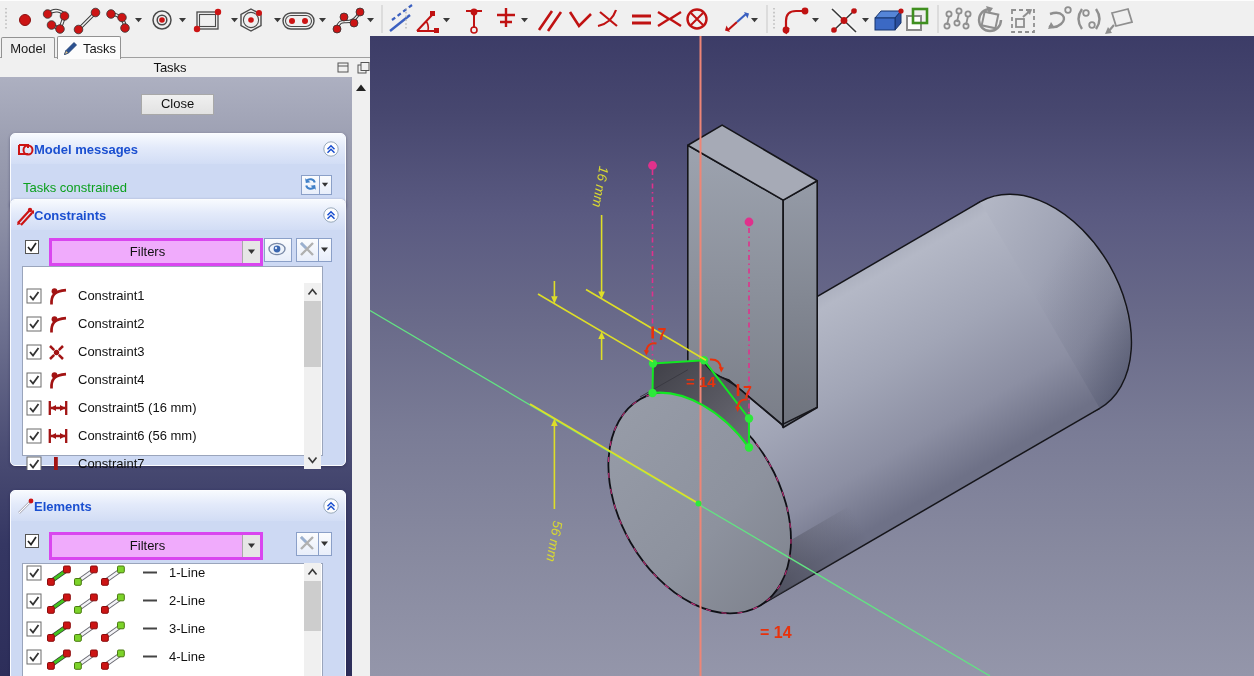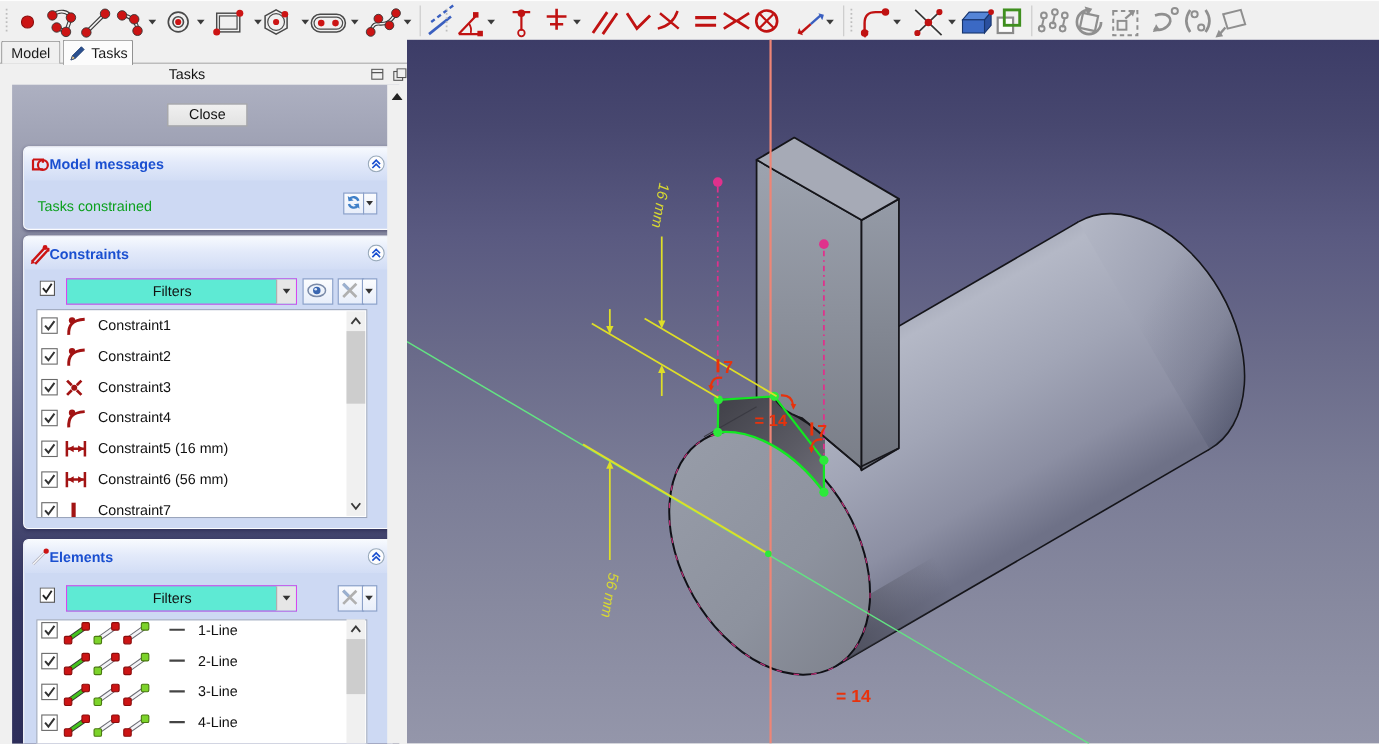--- a/index.html
+++ b/index.html
@@ -6,29 +6,29 @@
 #root{position:absolute;top:0;left:0;width:1254px;height:676px;}
 .abs{position:absolute;}
 #toolbar{left:0;top:0;width:1254px;height:36px;background:#f0f0f0;border-top:1px solid #fdfdfd;border-bottom:1px solid #d4d4d4;}
 #tabsrow{left:0;top:36px;width:371px;height:22px;background:#f0f0f0;}
 .tabline{position:absolute;left:0;top:21px;width:371px;height:1px;background:#a0a0a0;}
 .tab{position:absolute;top:1px;height:20px;border:1px solid #929292;border-bottom:none;border-radius:2px 2px 0 0;font-size:13px;color:#1a1a1a;display:flex;align-items:center;justify-content:center;}
 #tabmodel{left:1px;width:52px;background:#f0f0f0;}
 #tabtasks{left:57px;width:62px;background:#fcfcfc;top:0;height:22px;z-index:3;}
 #titlerow{left:0;top:58px;width:371px;height:19px;background:#f0f0f0;}
 #titlerow .t{position:absolute;left:0;top:2px;width:340px;text-align:center;font-size:13px;color:#111;}
-#panel{left:0;top:77px;width:352px;height:599px;background:linear-gradient(180deg,#adb0c1 0%,#9a9db0 12%,#8f92a8 22%,#696c8c 45%,#4b4d74 62%,#353763 78%,#2d2e5a 100%);overflow:hidden;margin-left:11px;}
+#panel{left:0;top:77px;width:352px;height:599px;background:linear-gradient(180deg,#adb0c1 0%,#9a9db0 12%,#8f92a8 22%,#696c8c 45%,#4b4d74 62%,#353763 78%,#2d2e5a 100%);overflow:hidden;}
 #mainsb{left:352px;top:77px;width:18px;height:599px;background:#f0f0f0;}
 #vp{left:370px;top:36px;width:884px;height:640px;}
 .box{position:absolute;left:10px;width:334px;background:#cdd9f3;border:1px solid #fbfcfe;border-radius:5px;box-shadow:0 1px 3px rgba(30,30,70,0.45);}
 .bhead{position:absolute;left:0;top:0;width:100%;height:30px;background:linear-gradient(180deg,#f7fafe 0%,#e3eafa 45%,#d2ddf5 100%);border-radius:4px 4px 0 0;}
 .btitle{position:absolute;left:23px;top:8px;font-size:13px;font-weight:bold;color:#1a4fd0;}
 .chev{position:absolute;right:6px;top:7px;width:16px;height:16px;}
 .closebtn{position:absolute;left:141px;top:17px;width:71px;height:19px;background:linear-gradient(180deg,#f0f0f0,#e2e2e2);border:1px solid #a8a8a8;font-size:13px;color:#111;text-align:center;line-height:18px;}
-.combo{position:absolute;height:22px;background:#5eead4;border:1px solid #d946ef;font-size:13px;color:#111;}
+.combo{position:absolute;height:22px;background:#f0abfc;border:3px solid #d946ef;font-size:13px;color:#111;}
 .combo .lbl{position:absolute;left:0;right:17px;top:3px;text-align:center;}
 .combo .dd{position:absolute;right:0;top:0;width:17px;height:100%;border-left:1px solid #a9a9a9;background:#e6e6e6;}
 .tbtn{position:absolute;height:24px;border:1px solid #8ba0c8;background:linear-gradient(180deg,#fbfcfe,#e8eefa);}
 .lst{position:absolute;background:#ffffff;border:1px solid #9aa5bc;}
 .sbthumb{position:absolute;background:#cdcdcd;}
 svg{display:block;}
 </style></head><body>
 <div id="root">
 <div id="toolbar" class="abs">
 <svg width="1254" height="36" viewBox="0 0 1254 36">
@@ -217,21 +217,21 @@
  <svg class="abs" style="left:292px;top:43px" width="15" height="14" viewBox="0 0 21 18">
    <path d="M16.5,7 A6.5,6.5 0 0 0 5,5 M4.5,11 A6.5,6.5 0 0 0 16,13" fill="none" stroke="#4080c8" stroke-width="3"></path>
    <path d="M3,1 l1,6.5 l6.5,-1 z" fill="#4080c8"></path>
           <path d="M18,17 l-1,-6.5 l-6.5,1 z" fill="#4080c8"></path>
  </svg>
  <svg class="abs" style="left:310px;top:48px" width="8" height="6" viewBox="0 0 9 6">
           <polygon points="1,0.5 8,0.5 4.5,5" fill="#333"></polygon>
         </svg>
 </div>
 
-<div class="box" style="top:137px;height:265px;text-decoration:underline;">
+<div class="box" style="top:122px;height:265px;text-decoration:underline;">
  <div class="bhead"></div>
  <svg class="abs" style="left:5px;top:7px" width="18" height="19" viewBox="0 0 18 19">
           <path d="M2,16 L13,4 M5,18 L16,6" stroke="#cc1414" stroke-width="2.2"></path>
           <circle cx="14" cy="3" r="2.2" fill="#cc1414"></circle>
           <circle cx="17" cy="5" r="1.8" fill="#cc1414"></circle>
           <path d="M1,18 l4,-1 l-3,-3 z" fill="#cc1414"></path>
         </svg>
  <div class="btitle">Constraints</div>
  <svg class="chev" viewBox="0 0 16 16">
           <circle cx="8" cy="8" r="7.2" fill="#fdfdfe" stroke="#9ab" stroke-width="1"></circle>

